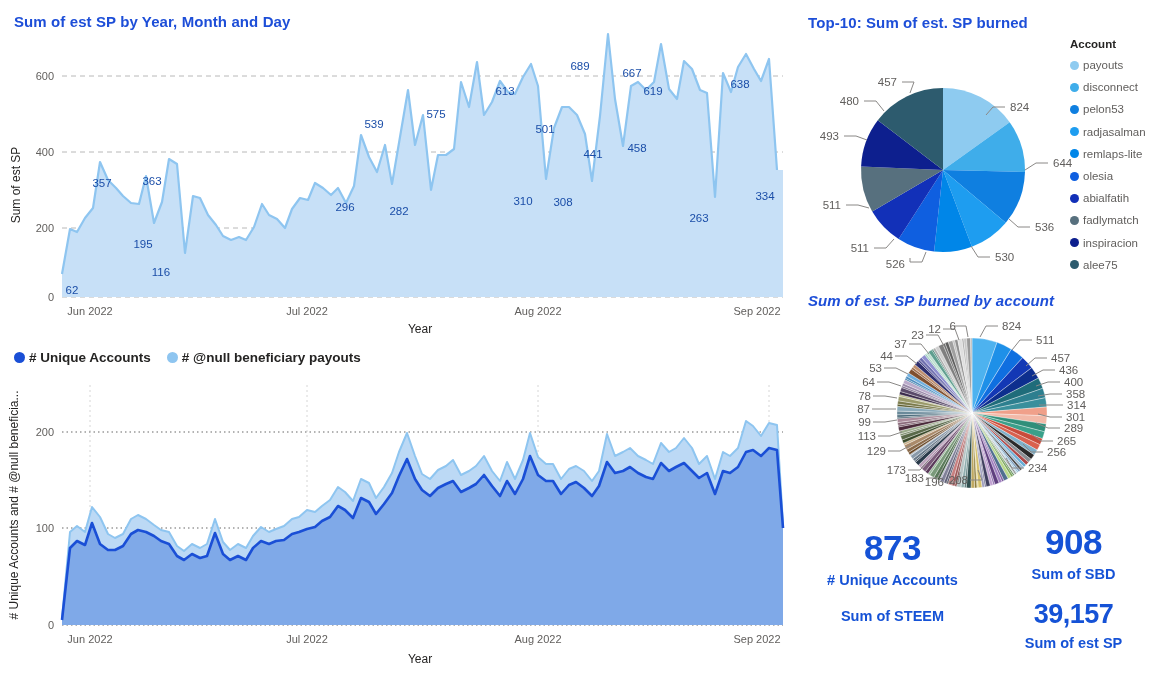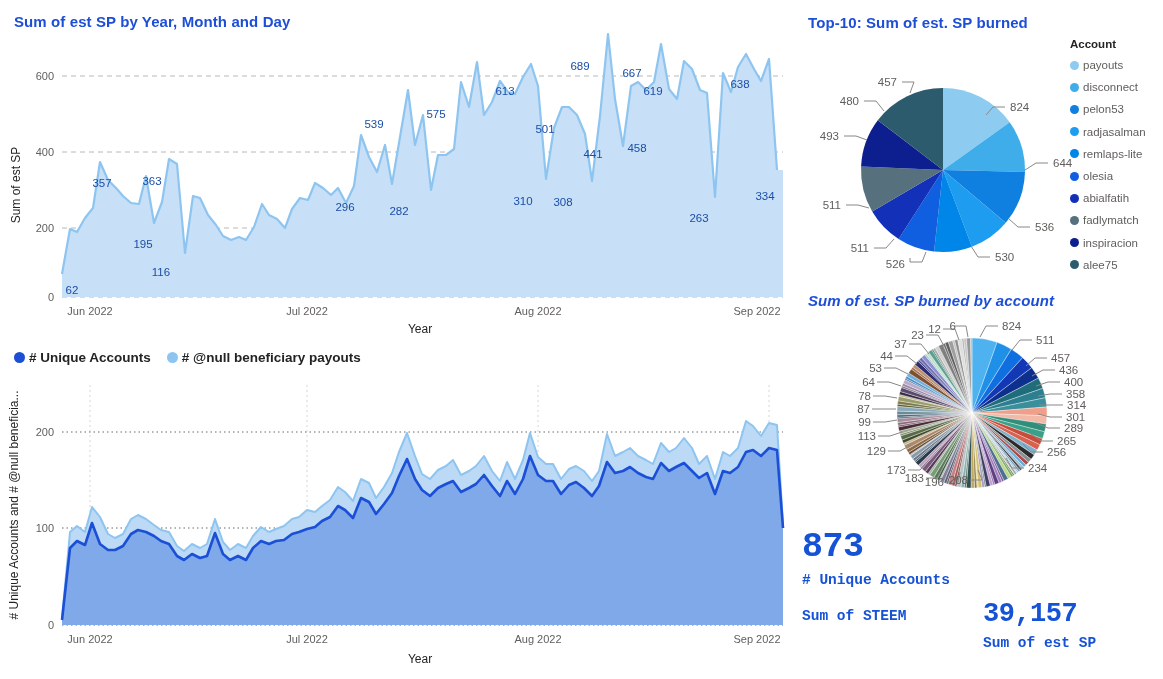--- a/index.html
+++ b/index.html
@@ -98,22 +98,22 @@
   }
   
   #account-pie { left: 800px; top: 288px; width: 363px; height: 228px; }
   #account-pie .panel-title { position: absolute; left: 8px; top: 4px; font-size: 15px; font-style: italic; }
   
   #kpi-grid {
     left: 800px; top: 516px; width: 363px; height: 163px;
   }
   .kpi {
     position: absolute;
+    text-align: center;
     width: 181px;
-    font-family: Liberation Mono, monospace;
   }
   .kpi-value {
     color: #1552d6;
     font-weight: 700;
     line-height: 1;
     letter-spacing: -.5px;
   }
   .kpi-label {
     color: #1552d6;
     font-weight: 700;
@@ -508,20 +508,24 @@
         <text class="pie-label" x="156" y="42" text-anchor="end">6</text>
       </g>
     </svg>
   </div>
 
   <div class="panel" id="kpi-grid">
     <div class="kpi" id="kpi-unique-accounts">
       <div class="kpi-value">873</div>
       <div class="kpi-label"># Unique Accounts</div>
     </div>
+    <div class="kpi" id="kpi-sbd">
+      <div class="kpi-value">908</div>
+      <div class="kpi-label">Sum of SBD</div>
+    </div>
     <div class="kpi" id="kpi-steem">
       <div class="kpi-label">Sum of STEEM</div>
     </div>
     <div class="kpi" id="kpi-estsp">
       <div class="kpi-value">39,157</div>
       <div class="kpi-label">Sum of est SP</div>
     </div>
   </div>
 
 </div>

